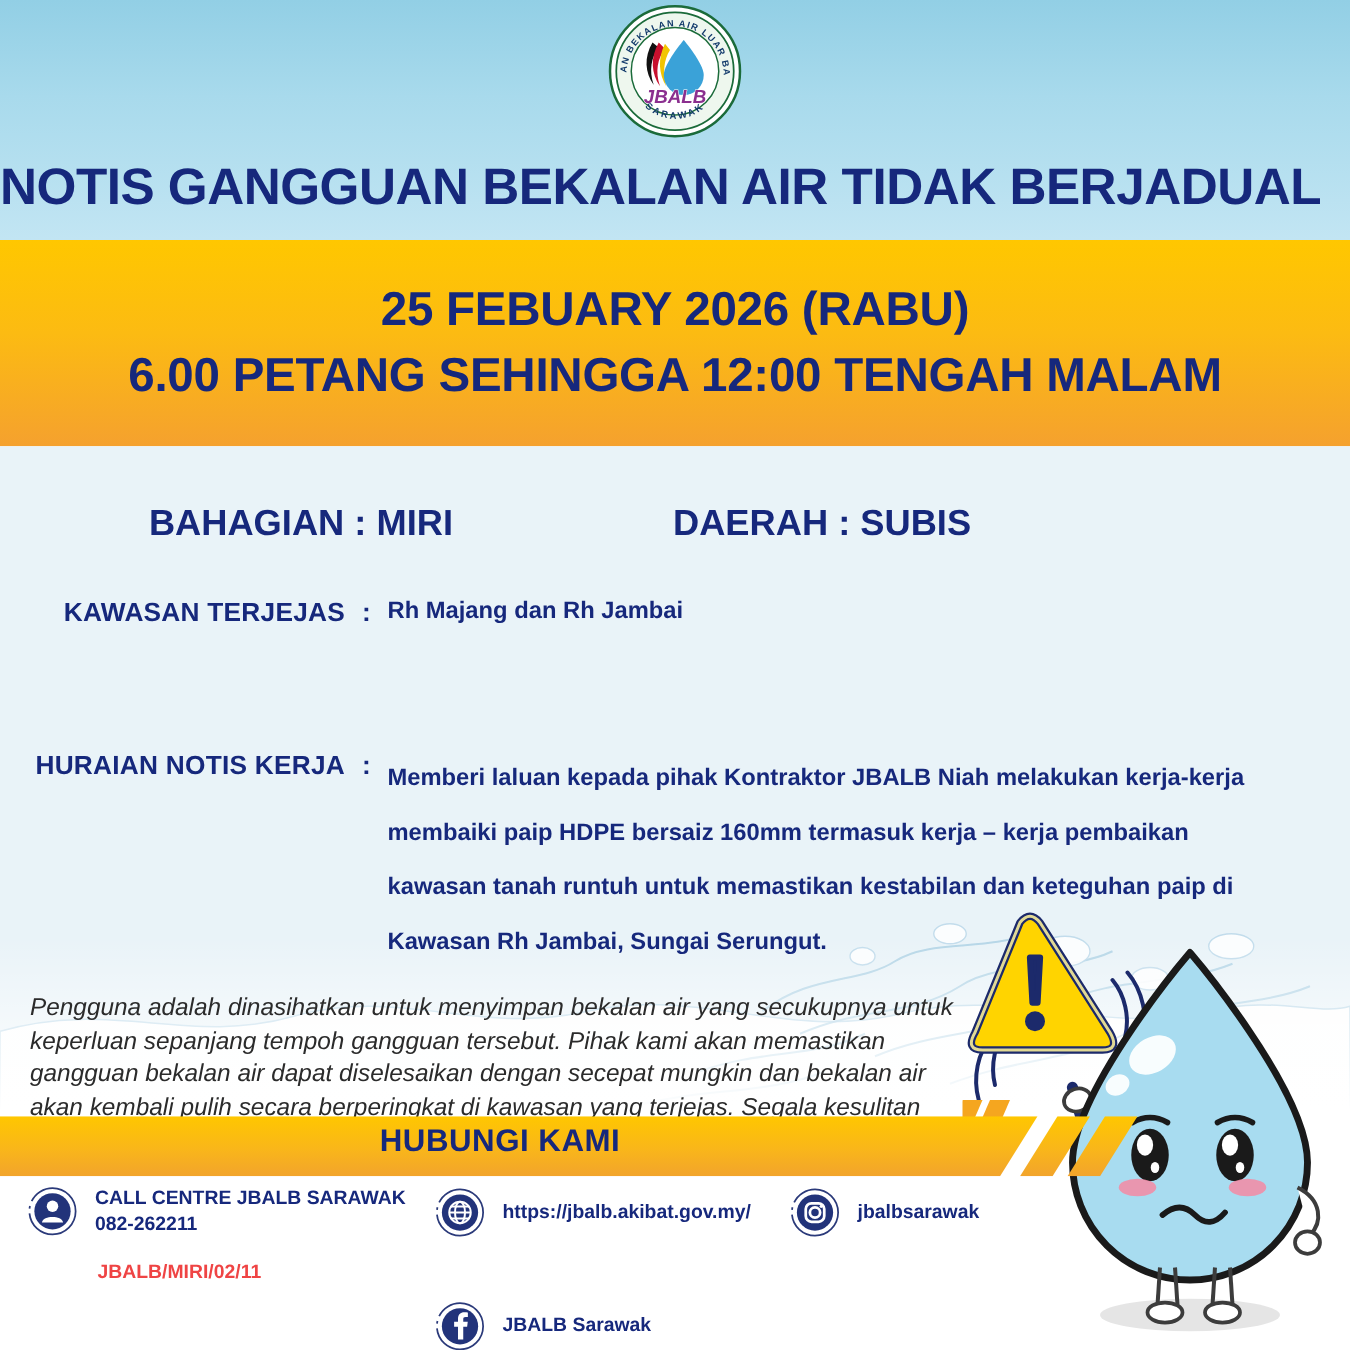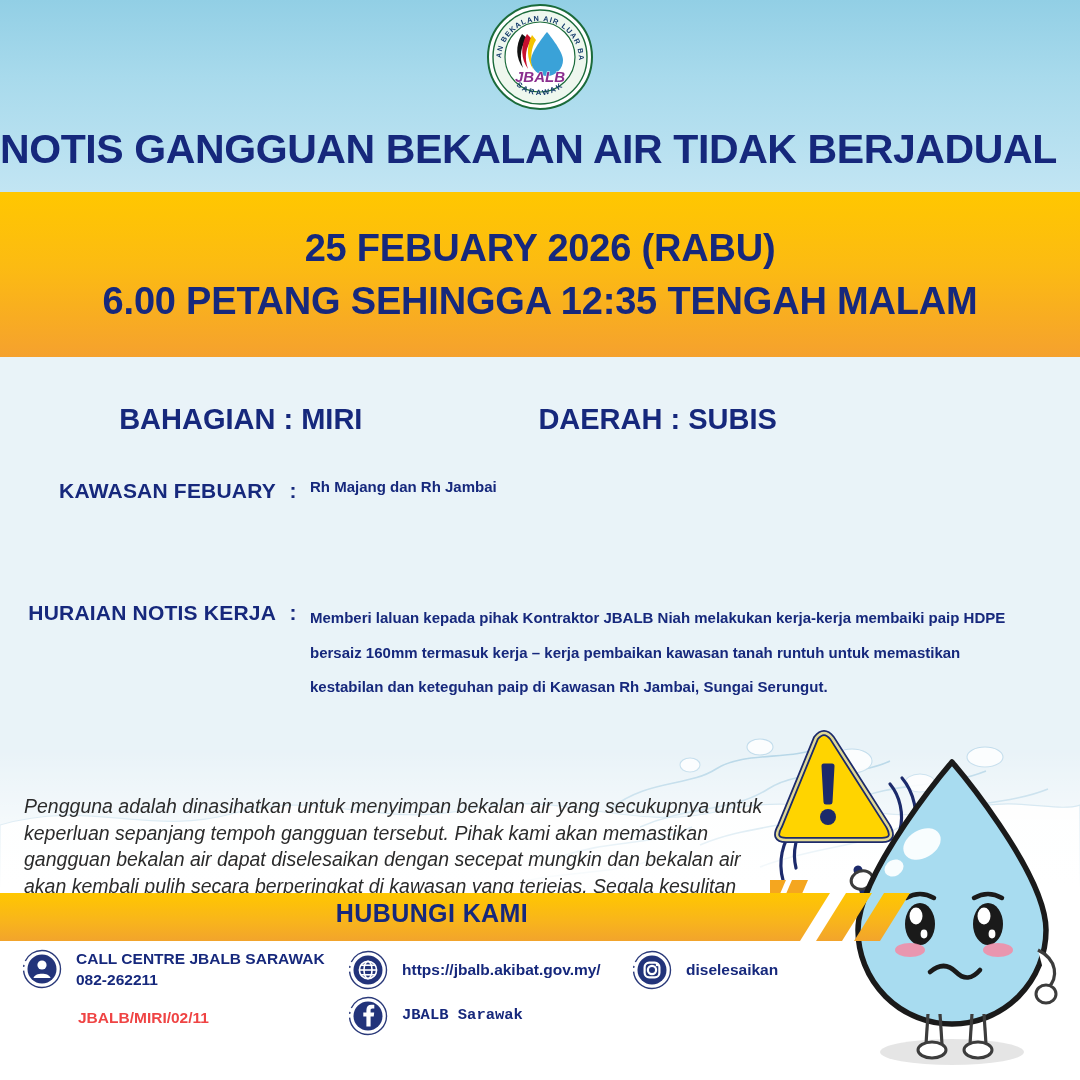--- a/index.html
+++ b/index.html
@@ -120,21 +120,21 @@
   }
   .field-colon {
     font-weight: 700;
     font-size: 21px;
     width: 34px;
     text-align: center;
     flex: 0 0 34px;
   }
   .field-value {
     font-weight: 700;
-    font-size: 15px;
+    font-size: 19px;
     line-height: 2.3;
     max-width: 718px;
   }
   .field-value.single { line-height: 1.0; }
 
   #field-kawasan { left: 12px; top: 122px; }
   #field-huraian { left: 12px; top: 244px; }
 
   .advisory {
     position: absolute;
@@ -181,21 +181,20 @@
   .contact-banner-label {
     position: absolute;
     left: 0;
     top: 899px;
     width: 800px;
     text-align: center;
     font-size: 25px;
     font-weight: 700;
     color: #16287c;
     letter-spacing: 0.4px;
-    padding-left: 32px;
   }
 
   
   .contact {
     position: absolute;
     display: flex;
     align-items: center;
     gap: 14px;
   }
   .contact-icon {
@@ -205,21 +204,21 @@
   .contact-text {
     color: #16287c;
     font-weight: 700;
     font-size: 15.5px;
     line-height: 1.36;
     white-space: pre-line;
   }
   #contact-call   { left: 22px;  top: 948px; }
   #contact-web    { left: 348px; top: 950px; }
   #contact-insta  { left: 632px; top: 950px; }
-  #contact-fb     { left: 348px; top: 996px; font-family: Liberation Mono, monospace; }
+  #contact-fb     { left: 348px; top: 1041px; }
 
   .ref-code {
     position: absolute;
     left: 78px;
     top: 1009px;
     color: #ef4444;
     font-weight: 700;
     font-size: 15.5px;
   }
 </style>
@@ -253,21 +252,21 @@
         <path d="M62,30 C62,30 78,49 78,58 A16,16 0 0 1 46,58 C46,49 62,30 62,30 Z" fill="#3aa2d8"></path>
         <text x="55" y="80" text-anchor="middle" font-size="15" font-weight="bold" font-style="italic" font-family="&quot;Liberation Sans&quot;, sans-serif" fill="#8b2f8f" stroke="#ffffff" stroke-width="0.8" paint-order="stroke">JBALB</text>
       </svg>
     </div>
 
     <div class="main-title">NOTIS GANGGUAN BEKALAN AIR TIDAK BERJADUAL</div>
   </div>
 
   <div class="date-banner">
     <div class="date-line">25 FEBUARY 2026 (RABU)</div>
-    <div class="date-line">6.00 PETANG SEHINGGA 12:35 TENGAH MALAM</div>
+    <div class="date-line">6.00 PETANG SEHINGGA 12:00 TENGAH MALAM</div>
   </div>
 
   <div class="body-panel">
 
     <svg class="splash" viewBox="0 0 1080 300" preserveAspectRatio="none">
       <g fill="#ffffff" stroke="#b9d7e8" stroke-width="1.2" opacity="0.95">
         <path d="M0,108 C90,82 150,120 235,96 C320,72 380,112 470,92 C560,72 630,116 720,94 C810,72 880,112 965,92 C1020,79 1055,96 1080,88 L1080,300 L0,300 Z"></path>
       </g>
       <g fill="none" stroke="#a9cfe3" stroke-width="1.6" opacity="0.85">
         <path d="M610,92 C648,62 688,70 716,52 C744,34 790,44 822,30"></path>
@@ -302,21 +301,21 @@
     </svg>
 
     <div class="body-fade"></div>
 
     <div class="region-row">
       <span>BAHAGIAN : MIRI</span>
       <span>DAERAH : SUBIS</span>
     </div>
 
     <div class="field" id="field-kawasan">
-      <span class="field-label">KAWASAN FEBUARY</span>
+      <span class="field-label">KAWASAN TERJEJAS</span>
       <span class="field-colon">:</span>
       <span class="field-value single">Rh Majang dan Rh Jambai</span>
     </div>
 
     <div class="field" id="field-huraian">
       <span class="field-label">HURAIAN NOTIS KERJA</span>
       <span class="field-colon">:</span>
       <span class="field-value">Memberi laluan kepada pihak Kontraktor JBALB Niah melakukan kerja-kerja membaiki paip HDPE bersaiz 160mm termasuk kerja – kerja pembaikan kawasan tanah runtuh untuk memastikan kestabilan dan keteguhan paip di Kawasan Rh Jambai, Sungai Serungut.</span>
     </div>
 
@@ -424,21 +423,21 @@
   </div>
 
   <div class="contact" id="contact-insta">
     <svg class="contact-icon" viewBox="0 0 40 40">
       <circle cx="20" cy="20" r="18.5" fill="none" stroke="#2b3a7a" stroke-width="1.4" stroke-dasharray="56 4 2 4"></circle>
       <circle cx="20" cy="20" r="14.5" fill="#22337a"></circle>
       <rect x="12.6" y="12.6" width="14.8" height="14.8" rx="4.6" fill="none" stroke="#ffffff" stroke-width="2.2"></rect>
       <circle cx="20" cy="20" r="4.1" fill="none" stroke="#ffffff" stroke-width="2.2"></circle>
       <circle cx="25" cy="15" r="1.3" fill="#ffffff"></circle>
     </svg>
-    <span class="contact-text">diselesaikan</span>
+    <span class="contact-text">jbalbsarawak</span>
   </div>
 
   <div class="contact" id="contact-fb">
     <svg class="contact-icon" viewBox="0 0 40 40">
       <circle cx="20" cy="20" r="18.5" fill="none" stroke="#2b3a7a" stroke-width="1.4" stroke-dasharray="56 4 2 4"></circle>
       <circle cx="20" cy="20" r="14.5" fill="#22337a"></circle>
       <path d="M22.6,20.4 h3.1 l0.5,-4 h-3.6 v-2.1 c0,-1.1 0.4,-1.8 1.9,-1.8 h1.8 v-3.5 c-0.4,-0.05 -1.6,-0.16 -2.9,-0.16 c-3,0 -5,1.8 -5,5.1 v2.46 h-3.1 v4 h3.1 v10.2 h4.2 Z" fill="#ffffff"></path>
     </svg>
     <span class="contact-text">JBALB Sarawak</span>
   </div>

